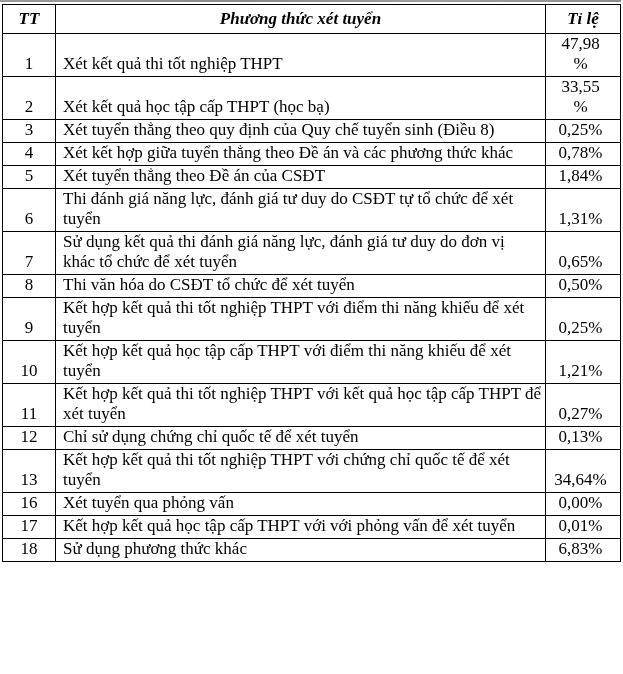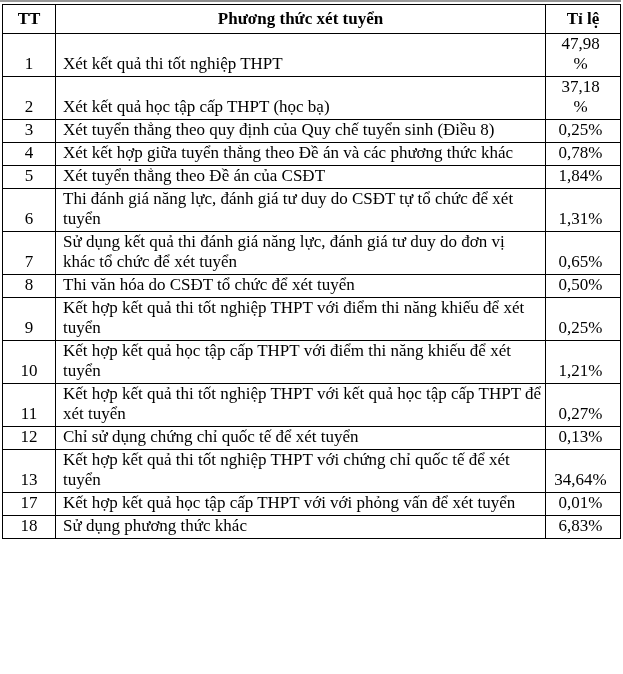--- a/index.html
+++ b/index.html
@@ -38,20 +38,21 @@
   table.methods td {
     border: 1px solid #000000;
     overflow: hidden;
   }
   table.methods th {
     font-weight: bold;
     text-align: center;
     vertical-align: middle;
     height: 26px;
     padding: 1px 2px;
+    font-style: italic;
   }
   td.cell-tt {
     text-align: center;
     vertical-align: bottom;
     padding: 0 2px 2px 2px;
   }
   td.cell-method {
     text-align: left;
     vertical-align: bottom;
     padding: 0 4px 2px 7px;
@@ -89,21 +90,21 @@
   <tr>
     <td class="cell-tt">1</td>
     <td class="cell-method">Xét kết quả thi tốt nghiệp THPT</td>
     <td class="cell-rate">47,98
 %</td>
   </tr>
 
   <tr>
     <td class="cell-tt">2</td>
     <td class="cell-method">Xét kết quả học tập cấp THPT (học bạ)</td>
-    <td class="cell-rate">37,18
+    <td class="cell-rate">33,55
 %</td>
   </tr>
 
   <tr>
     <td class="cell-tt">3</td>
     <td class="cell-method">Xét tuyển thẳng theo quy định của Quy chế tuyển sinh (Điều 8)</td>
     <td class="cell-rate">0,25%</td>
   </tr>
 
   <tr>
@@ -161,20 +162,25 @@
   </tr>
 
   <tr>
     <td class="cell-tt">13</td>
     <td class="cell-method">Kết hợp kết quả thi tốt nghiệp THPT với chứng chỉ quốc tế để xét tuyển</td>
     <td class="cell-rate">34,64%</td>
   </tr>
 
 
 
+  <tr>
+    <td class="cell-tt">16</td>
+    <td class="cell-method">Xét tuyển qua phỏng vấn</td>
+    <td class="cell-rate">0,00%</td>
+  </tr>
 
   <tr>
     <td class="cell-tt">17</td>
     <td class="cell-method">Kết hợp kết quả học tập cấp THPT với với phỏng vấn để xét tuyển</td>
     <td class="cell-rate">0,01%</td>
   </tr>
 
   <tr>
     <td class="cell-tt">18</td>
     <td class="cell-method">Sử dụng phương thức khác</td>

